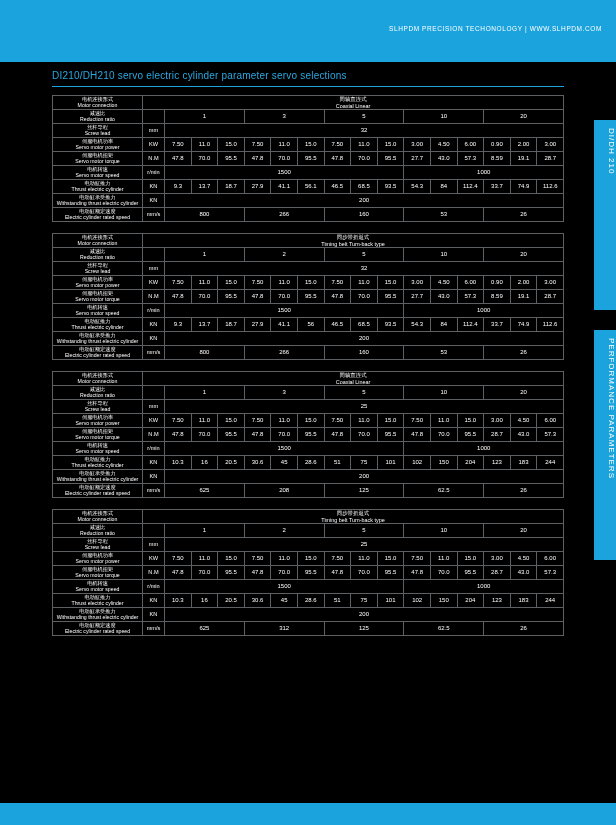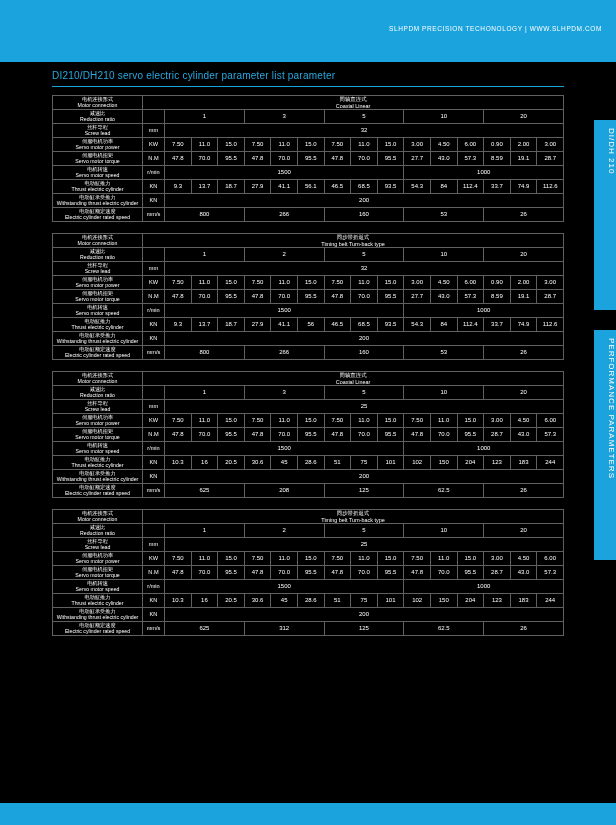--- a/index.html
+++ b/index.html
@@ -104,21 +104,21 @@
   <div class="sidetab" id="tab1">
     <span>DI/DH 210</span>
   </div>
   <div class="sidetab" id="tab2">
     <span>PERFORMANCE  PARAMETERS</span>
   </div>
 
   <div class="content">
 
     <div class="title-block">
-      <div class="title-en">DI210/DH210 servo electric cylinder parameter list parameter</div>
+      <div class="title-en">DI210/DH210 servo electric cylinder parameter servo selections</div>
       <div class="title-rule"></div>
     </div>
 
     <div id="tables-host">
         <table class="spec">
           <colgroup>
             <col style="width:90px">
             <col style="width:22px">
             <col style="width:26.6px">
             <col style="width:26.6px">

